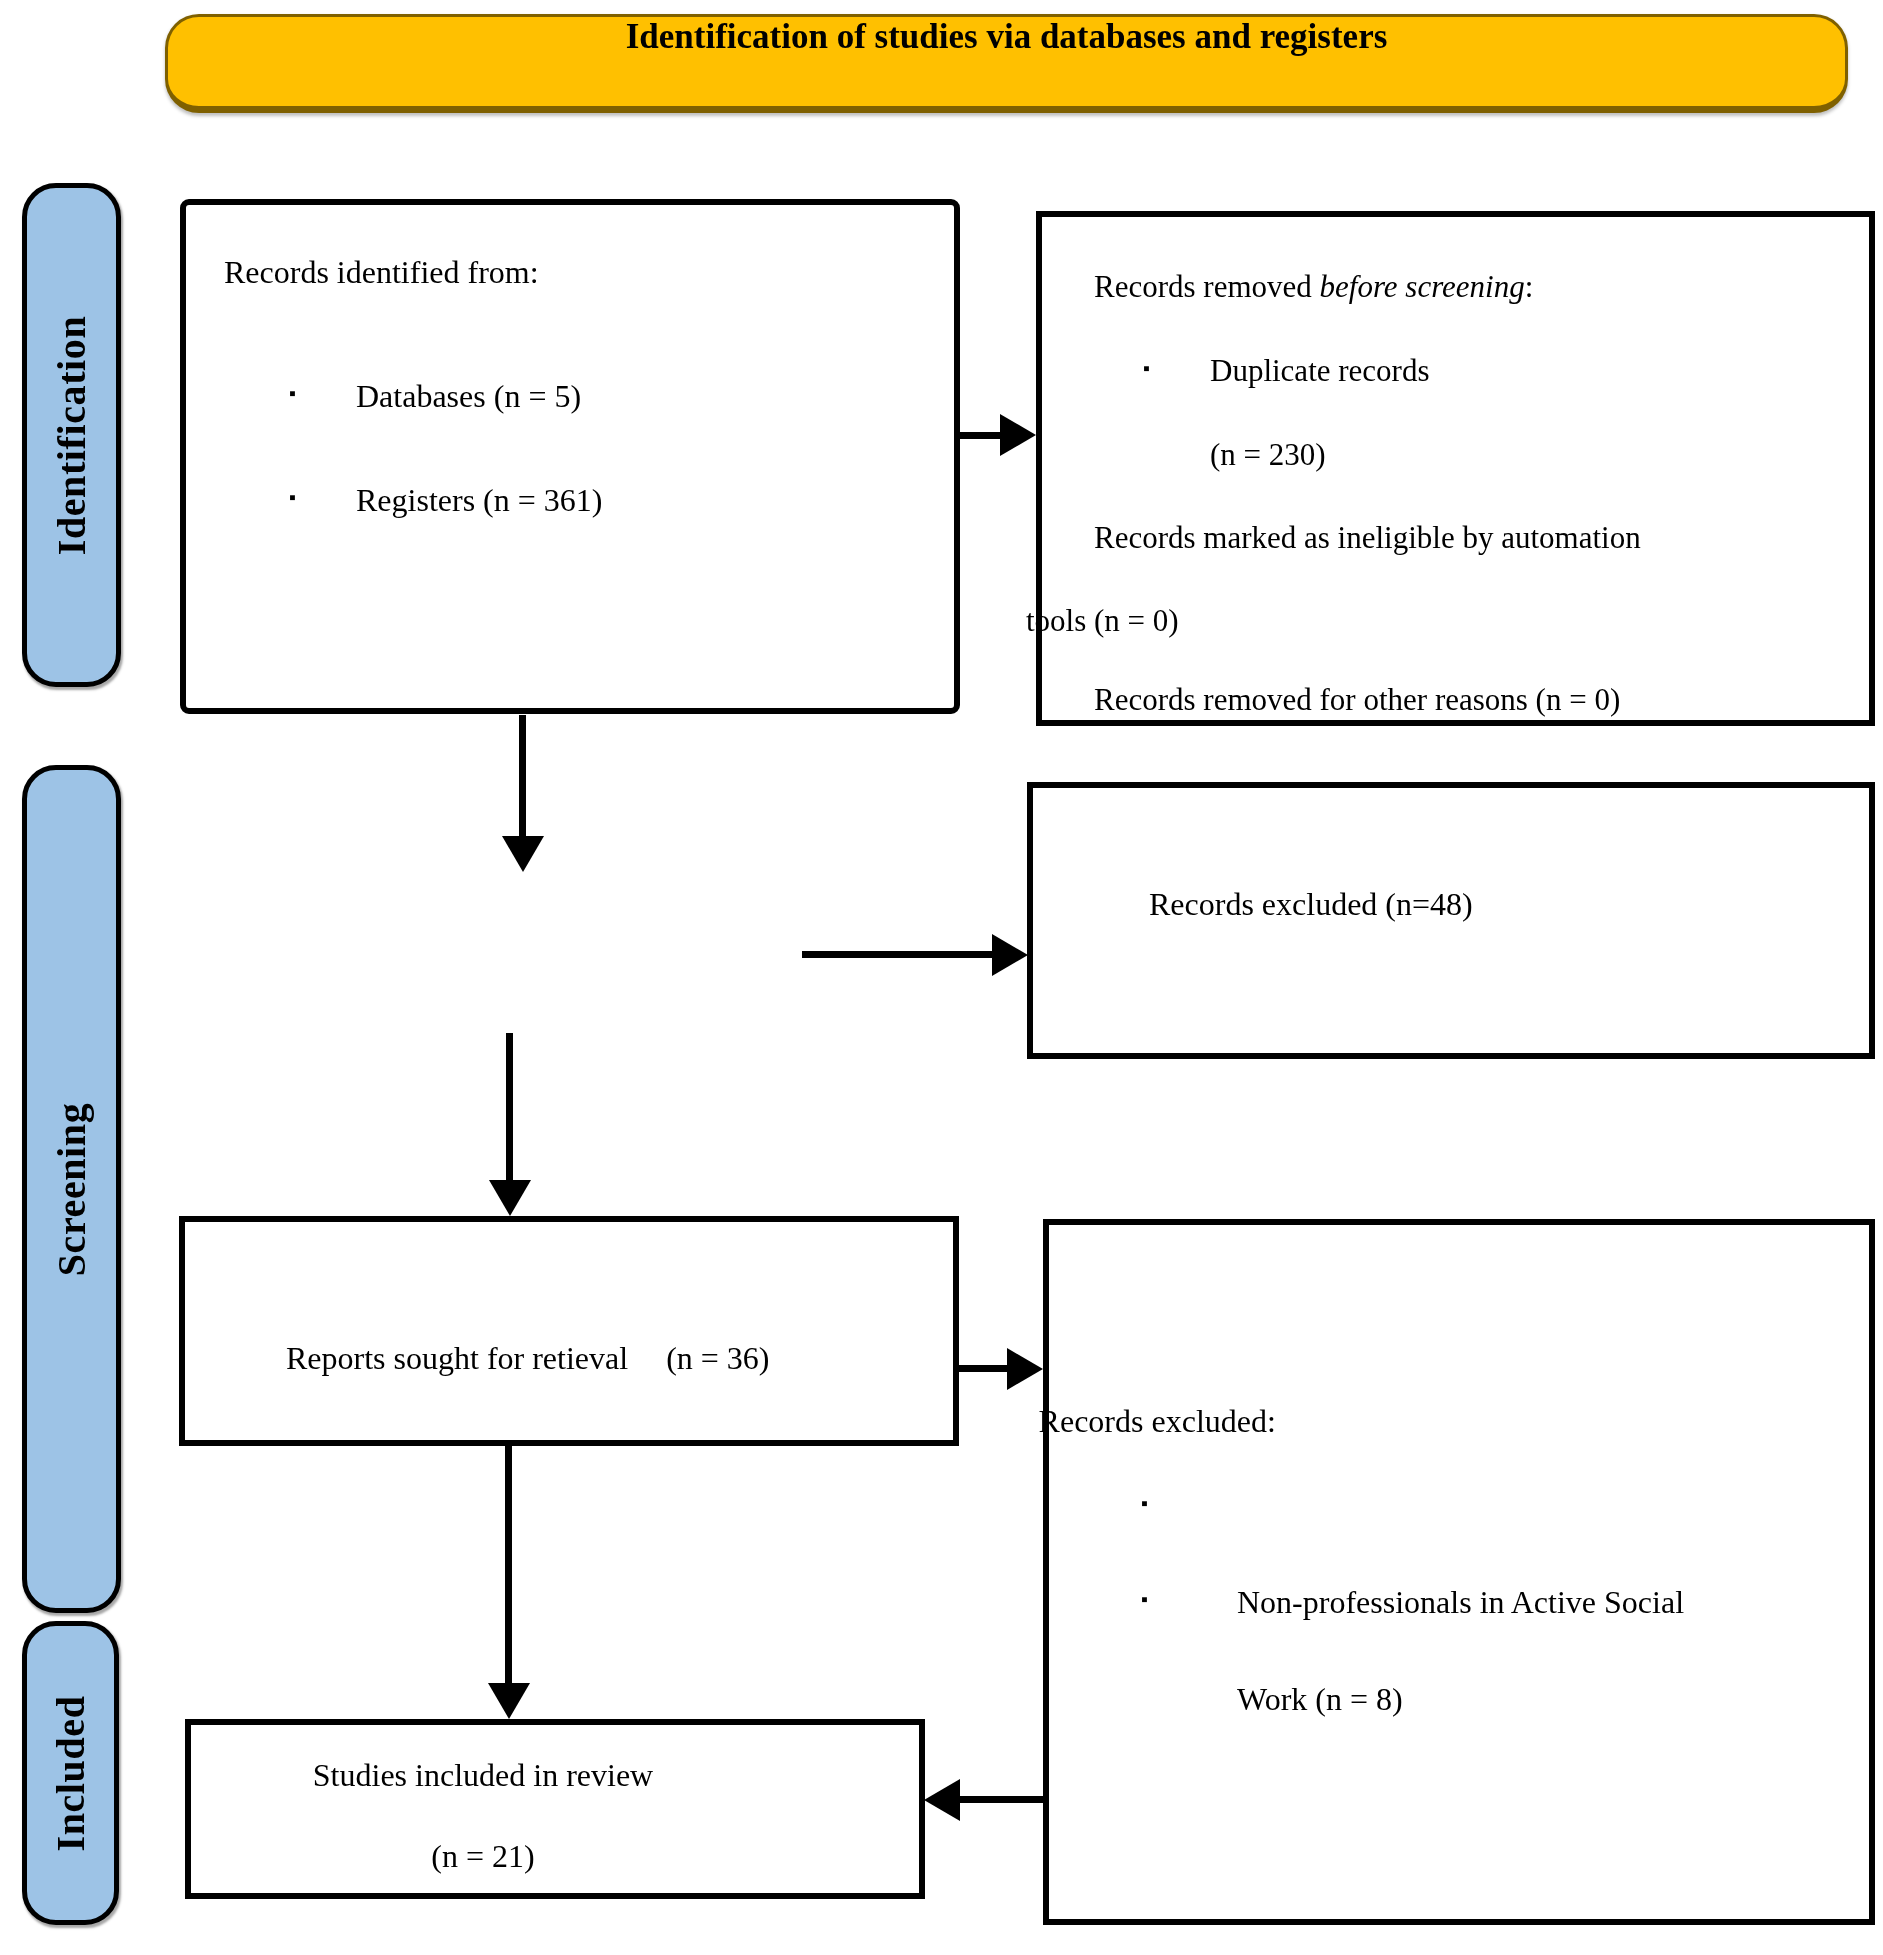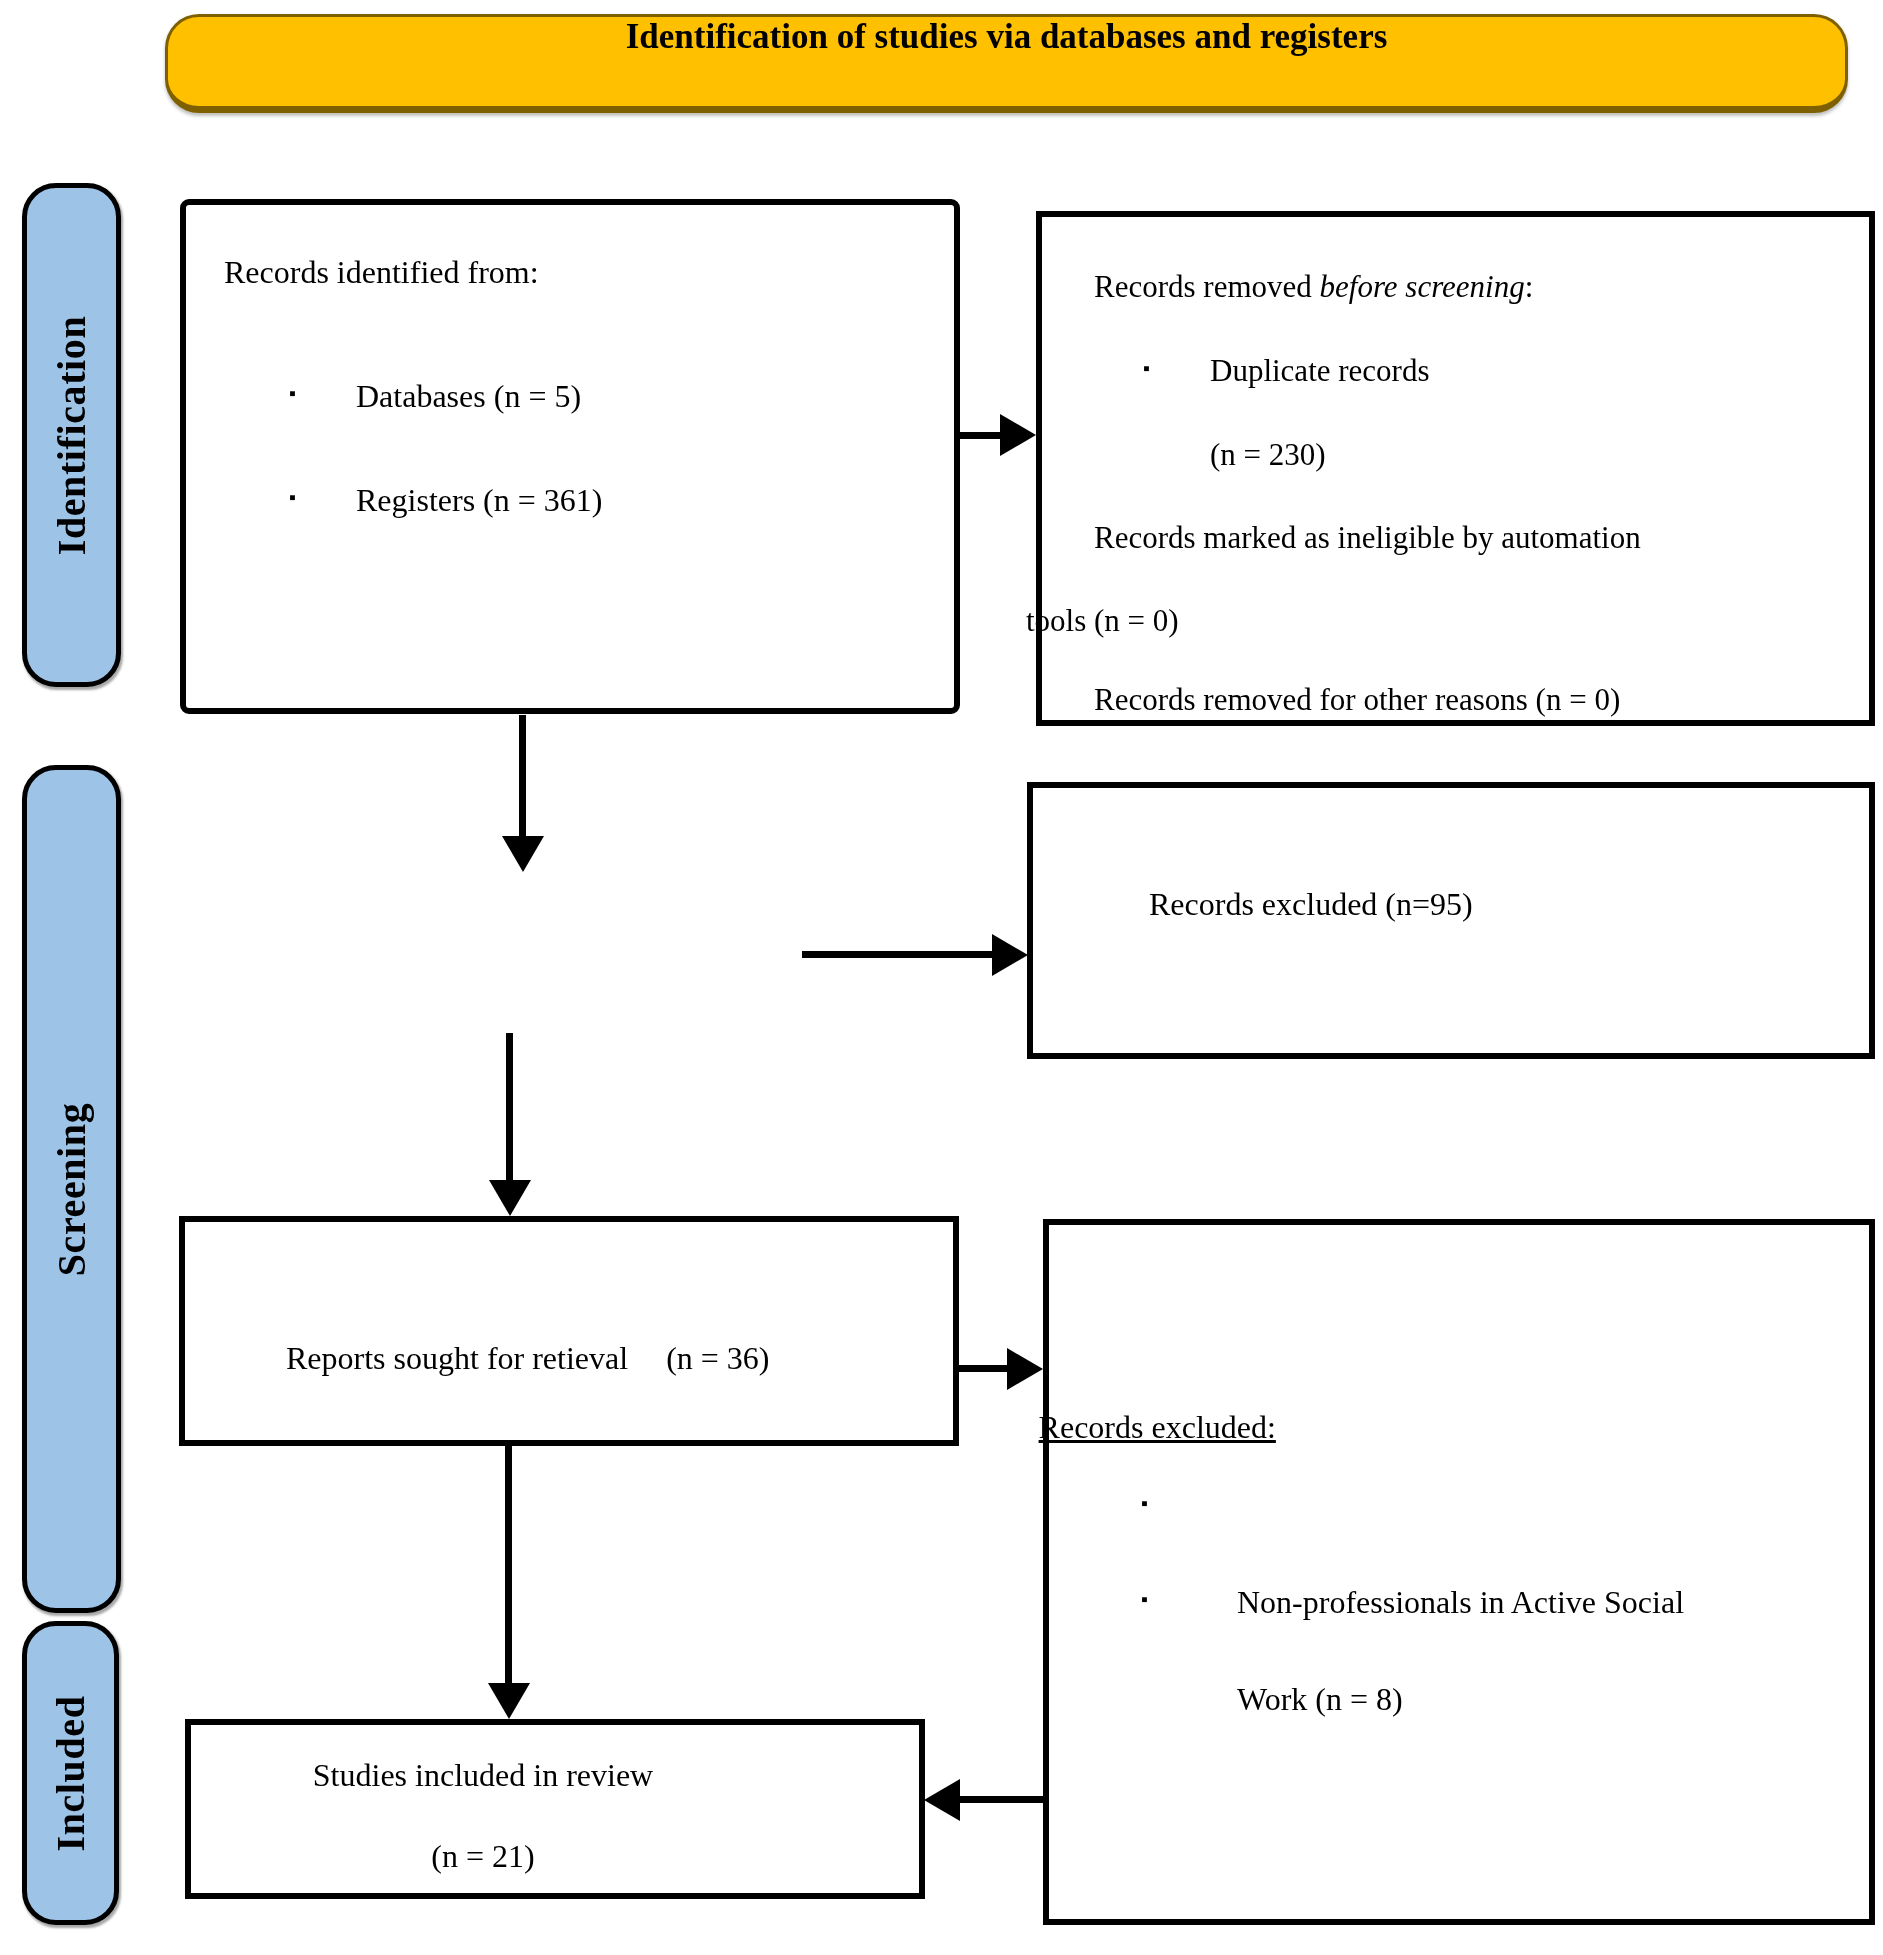--- a/index.html
+++ b/index.html
@@ -121,32 +121,32 @@
     <span class="bullet-marker" style="left:101px; top:136px;">▪</span>
     <div class="abs" style="left:168px; top:136px;">Duplicate records</div>
     <div class="abs" style="left:168px; top:220px;">(n = 230)</div>
     <div class="abs" style="left:52px; top:303px; width:745px;">Records marked as ineligible by automation</div>
     <div class="abs" style="left:-16px; top:386px; width:347px;">tools (n = 0)</div>
     <div class="abs" style="left:52px; top:465px; width:768px;">Records removed for other reasons (n = 0)</div>
   </div>
 
 
   <div class="fbox" id="box-excluded">
-    <div class="abs" style="left:116px; top:98px;">Records excluded (n=95)</div>
+    <div class="abs" style="left:116px; top:98px;">Records excluded (n=48)</div>
   </div>
 
   <div class="fbox" id="box-sought">
     <div class="abs" style="left:87px; top:118px; display:flex; gap:38px; white-space:nowrap;margin-left:14px;">
       <span>Reports sought for retieval</span>
       <span>(n = 36)</span>
     </div>
   </div>
 
   <div class="fbox" id="box-excluded-reports">
-    <div class="abs" style="left:-10.4px; top:184px; white-space:nowrap;text-decoration:underline;">Records excluded:</div>
+    <div class="abs" style="left:-10.4px; top:178px; white-space:nowrap;">Records excluded:</div>
     <span class="bullet-marker" style="left:92px; top:263px;">▪</span>
     <span class="bullet-marker" style="left:92px; top:359px;">▪</span>
     <div class="abs" style="left:188px; top:359px;">Non-professionals in Active Social</div>
     <div class="abs" style="left:188px; top:456px;">Work (n = 8)</div>
   </div>
 
   <div class="fbox" id="box-included">
     <div class="centerline" style="top:32px; width:calc(100% - 144px);">Studies included in review</div>
     <div class="centerline" style="top:113px; width:calc(100% - 144px);">(n = 21)</div>
   </div>

